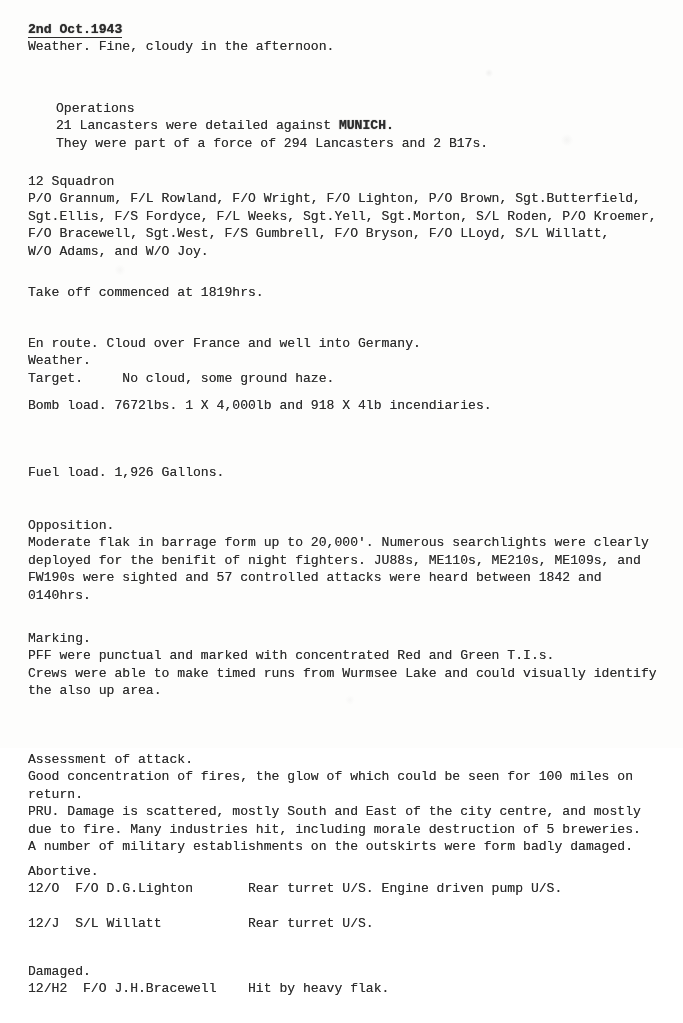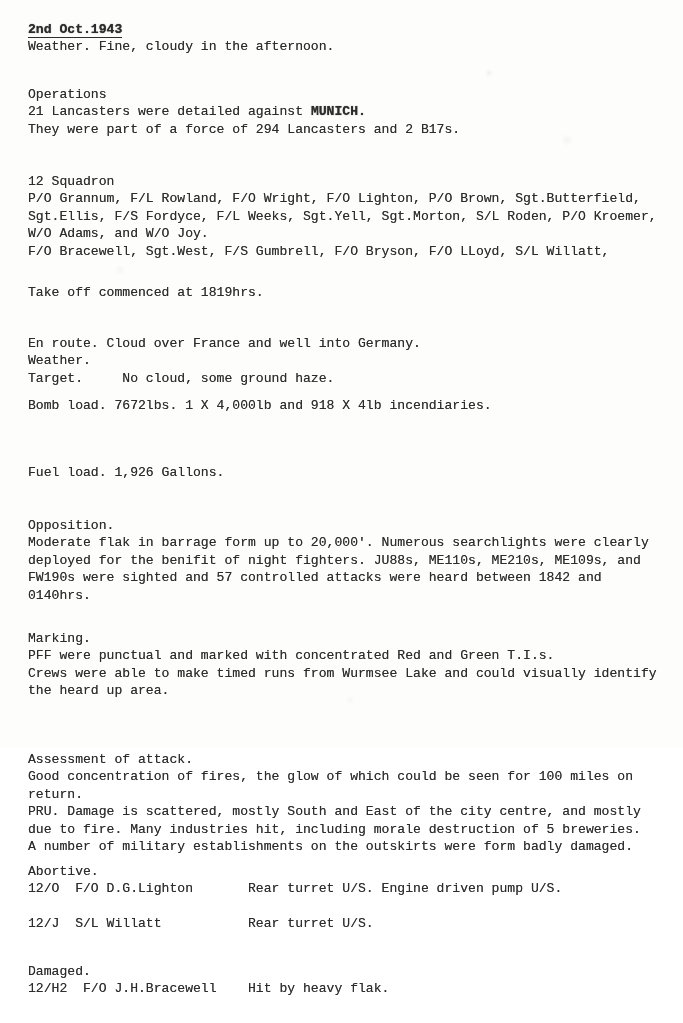--- a/index.html
+++ b/index.html
@@ -50,31 +50,31 @@
 </style>
 </head>
 <body>
 
 <div class="page" style="color: rgb(45, 45, 45);">
   <div id="doc-root">
       <div class="section" style="top: 21px;">
         <div class="line"><span class="seg b u">2nd Oct.1943</span></div>
         <div class="line"><span class="seg">Weather. Fine, cloudy in the afternoon.</span></div>
       </div>
-      <div class="section" style="top: 86px;">
+      <div class="section" style="top: 100px; margin-left: 28px;">
         <div class="line"><span class="seg">Operations</span></div>
         <div class="line"><span class="seg">21 Lancasters were detailed against </span><span class="seg b">MUNICH.</span></div>
         <div class="line"><span class="seg">They were part of a force of 294 Lancasters and 2 B17s.</span></div>
       </div>
       <div class="section" style="top: 173px;">
         <div class="line"><span class="seg">12 Squadron</span></div>
         <div class="line"><span class="seg">P/O Grannum, F/L Rowland, F/O Wright, F/O Lighton, P/O Brown, Sgt.Butterfield,</span></div>
         <div class="line"><span class="seg">Sgt.Ellis, F/S Fordyce, F/L Weeks, Sgt.Yell, Sgt.Morton, S/L Roden, P/O Kroemer,</span></div>
+        <div class="line"><span class="seg">F/O Bracewell, Sgt.West, F/S Gumbrell, F/O Bryson, F/O LLoyd, S/L Willatt,</span></div>
         <div class="line"><span class="seg">W/O Adams, and W/O Joy.</span></div>
-        <div class="line"><span class="seg">F/O Bracewell, Sgt.West, F/S Gumbrell, F/O Bryson, F/O LLoyd, S/L Willatt,</span></div>
       </div>
       <div class="section" style="top: 284px;">
         <div class="line"><span class="seg">Take off commenced at 1819hrs.</span></div>
       </div>
       <div class="section" style="top: 335px;">
         <div class="line"><span class="seg">En route. Cloud over France and well into Germany.</span></div>
         <div class="line"><span class="seg">Weather.</span></div>
         <div class="line"><span class="seg">Target.     No cloud, some ground haze.</span></div>
       </div>
       <div class="section" style="top: 397px;">
@@ -87,21 +87,21 @@
         <div class="line"><span class="seg">Opposition.</span></div>
         <div class="line"><span class="seg">Moderate flak in barrage form up to 20,000'. Numerous searchlights were clearly</span></div>
         <div class="line"><span class="seg">deployed for the benifit of night fighters. JU88s, ME110s, ME210s, ME109s, and</span></div>
         <div class="line"><span class="seg">FW190s were sighted and 57 controlled attacks were heard between 1842 and</span></div>
         <div class="line"><span class="seg">0140hrs.</span></div>
       </div>
       <div class="section" style="top: 630px;">
         <div class="line"><span class="seg">Marking.</span></div>
         <div class="line"><span class="seg">PFF were punctual and marked with concentrated Red and Green T.I.s.</span></div>
         <div class="line"><span class="seg">Crews were able to make timed runs from Wurmsee Lake and could visually identify</span></div>
-        <div class="line"><span class="seg">the heard up area.</span></div>
+        <div class="line"><span class="seg">the also up area.</span></div>
       </div>
       <div class="section" style="top: 751px;">
         <div class="line"><span class="seg">Assessment of attack.</span></div>
         <div class="line"><span class="seg">Good concentration of fires, the glow of which could be seen for 100 miles on</span></div>
         <div class="line"><span class="seg">return.</span></div>
         <div class="line"><span class="seg">PRU. Damage is scattered, mostly South and East of the city centre, and mostly</span></div>
         <div class="line"><span class="seg">due to fire. Many industries hit, including morale destruction of 5 breweries.</span></div>
         <div class="line"><span class="seg">A number of military establishments on the outskirts were form badly damaged.</span></div>
       </div>
       <div class="section" style="top: 863px;">

